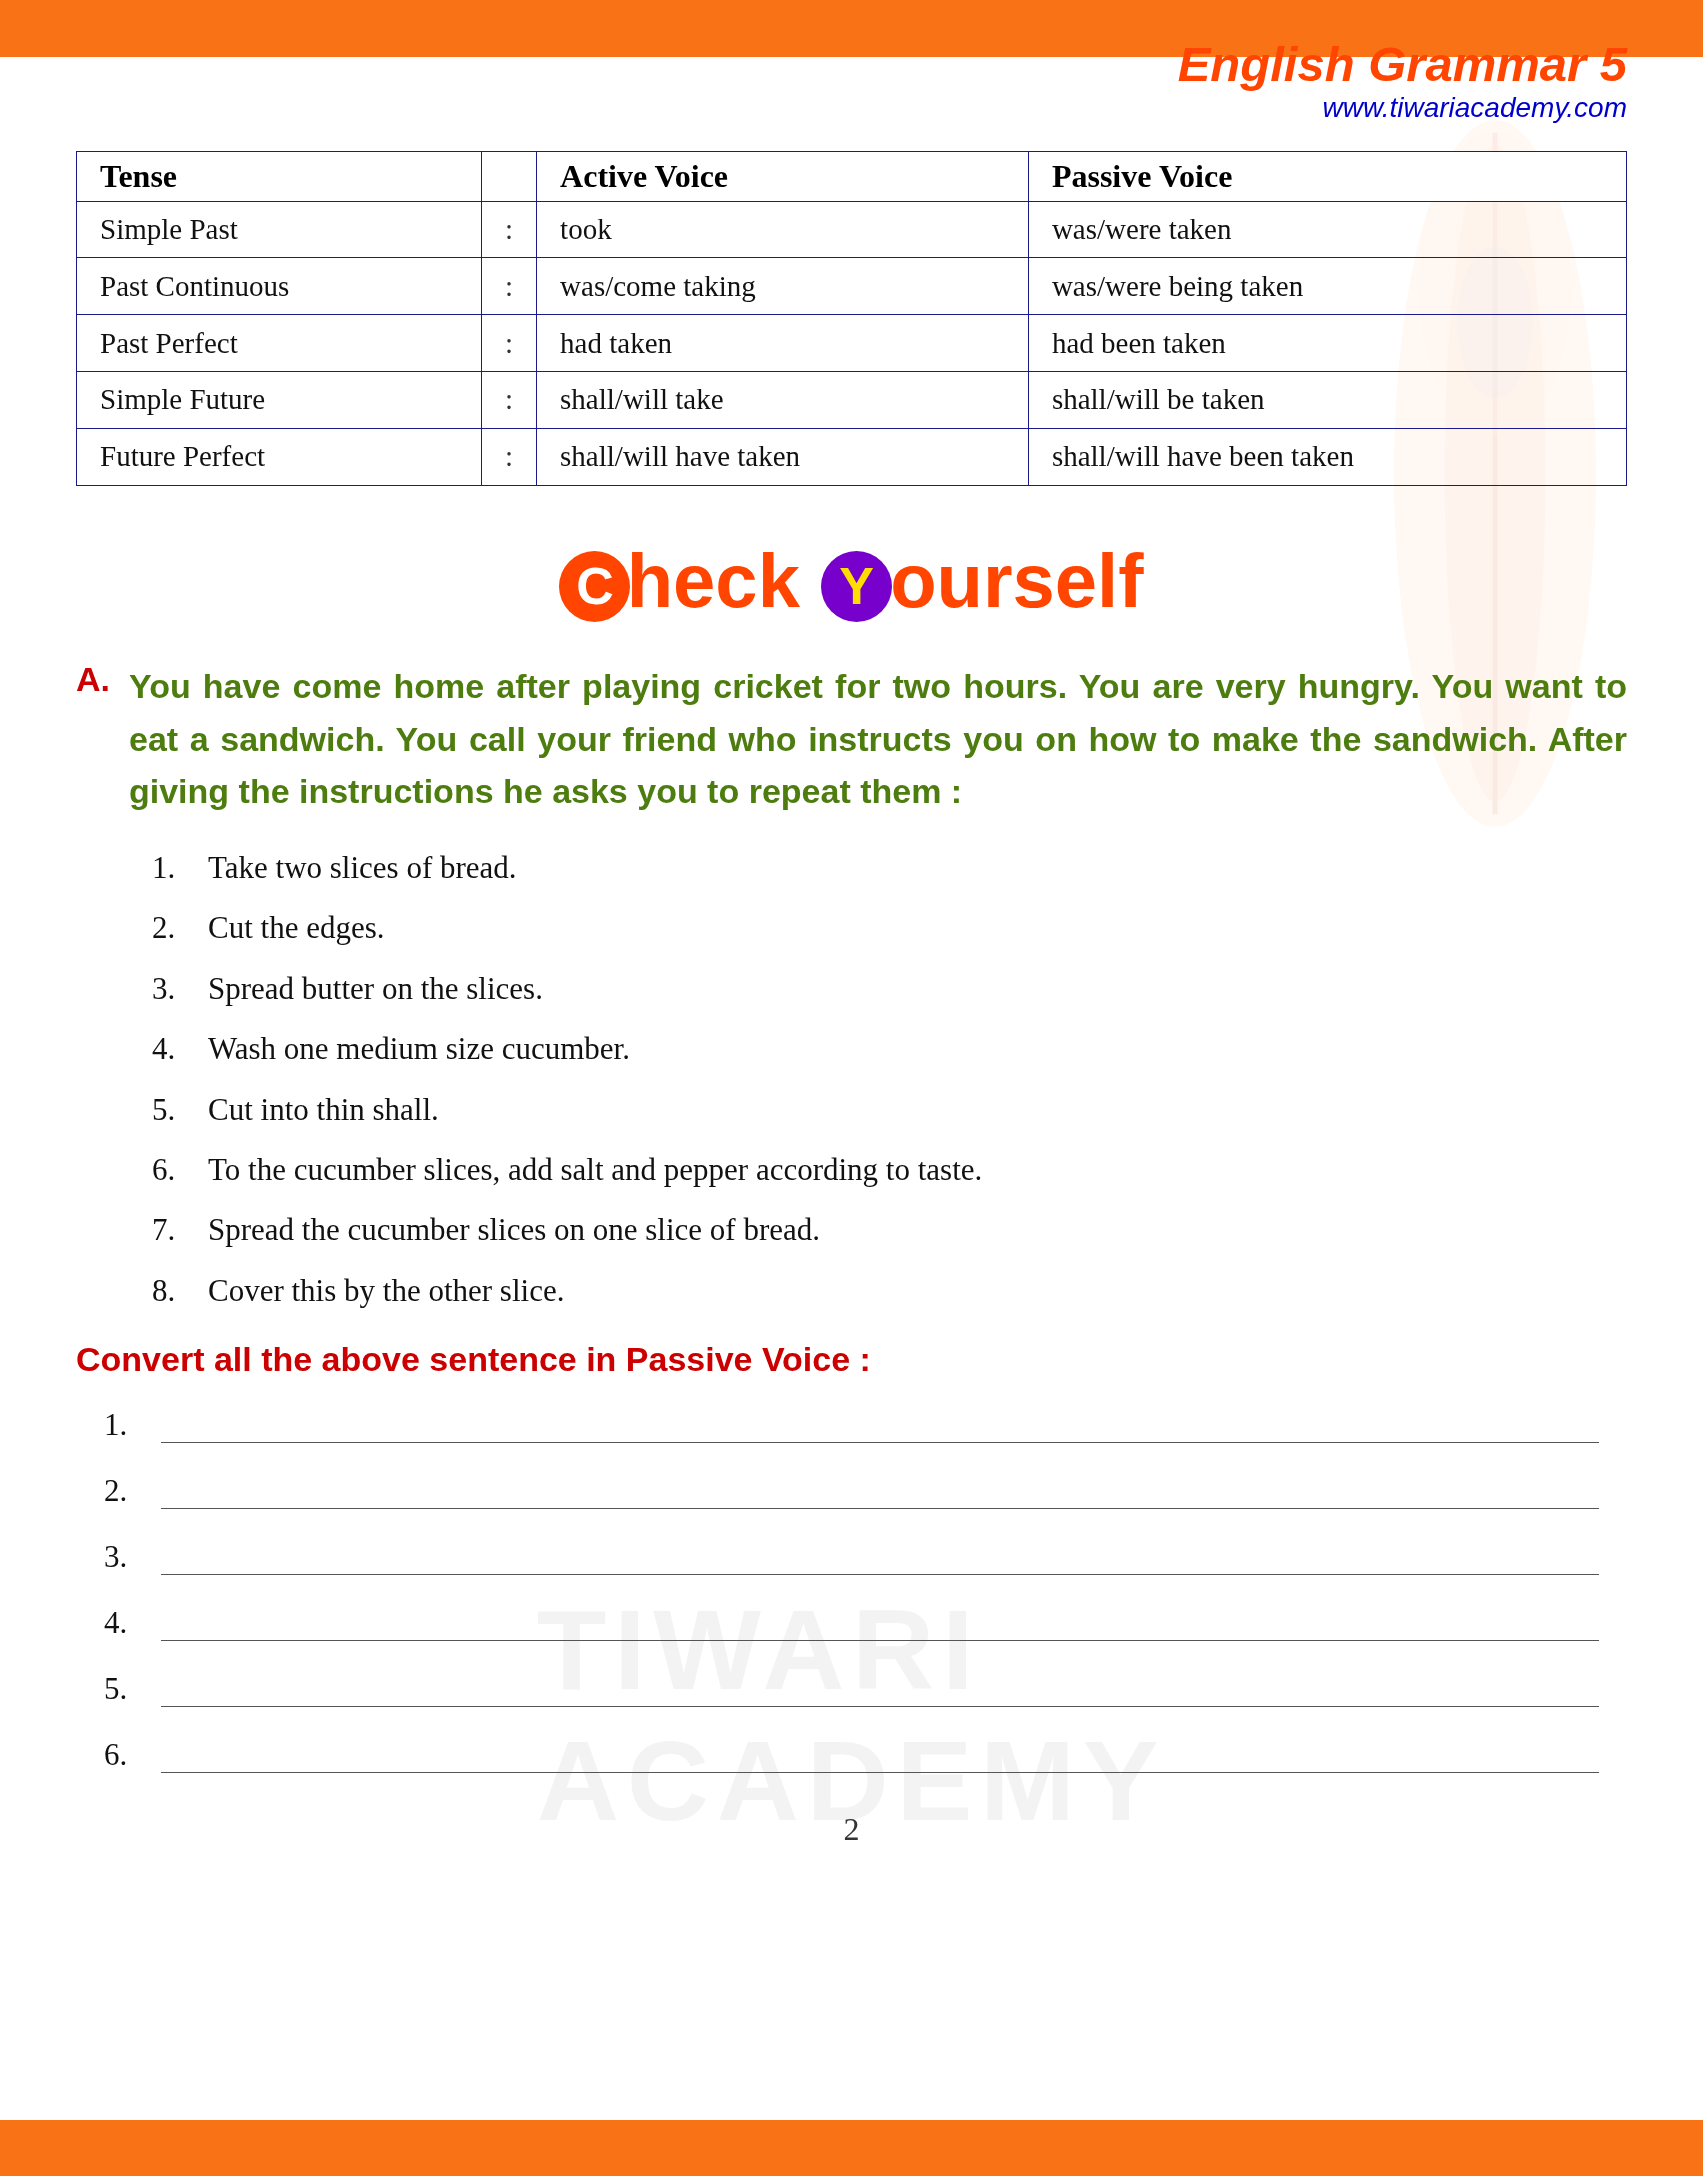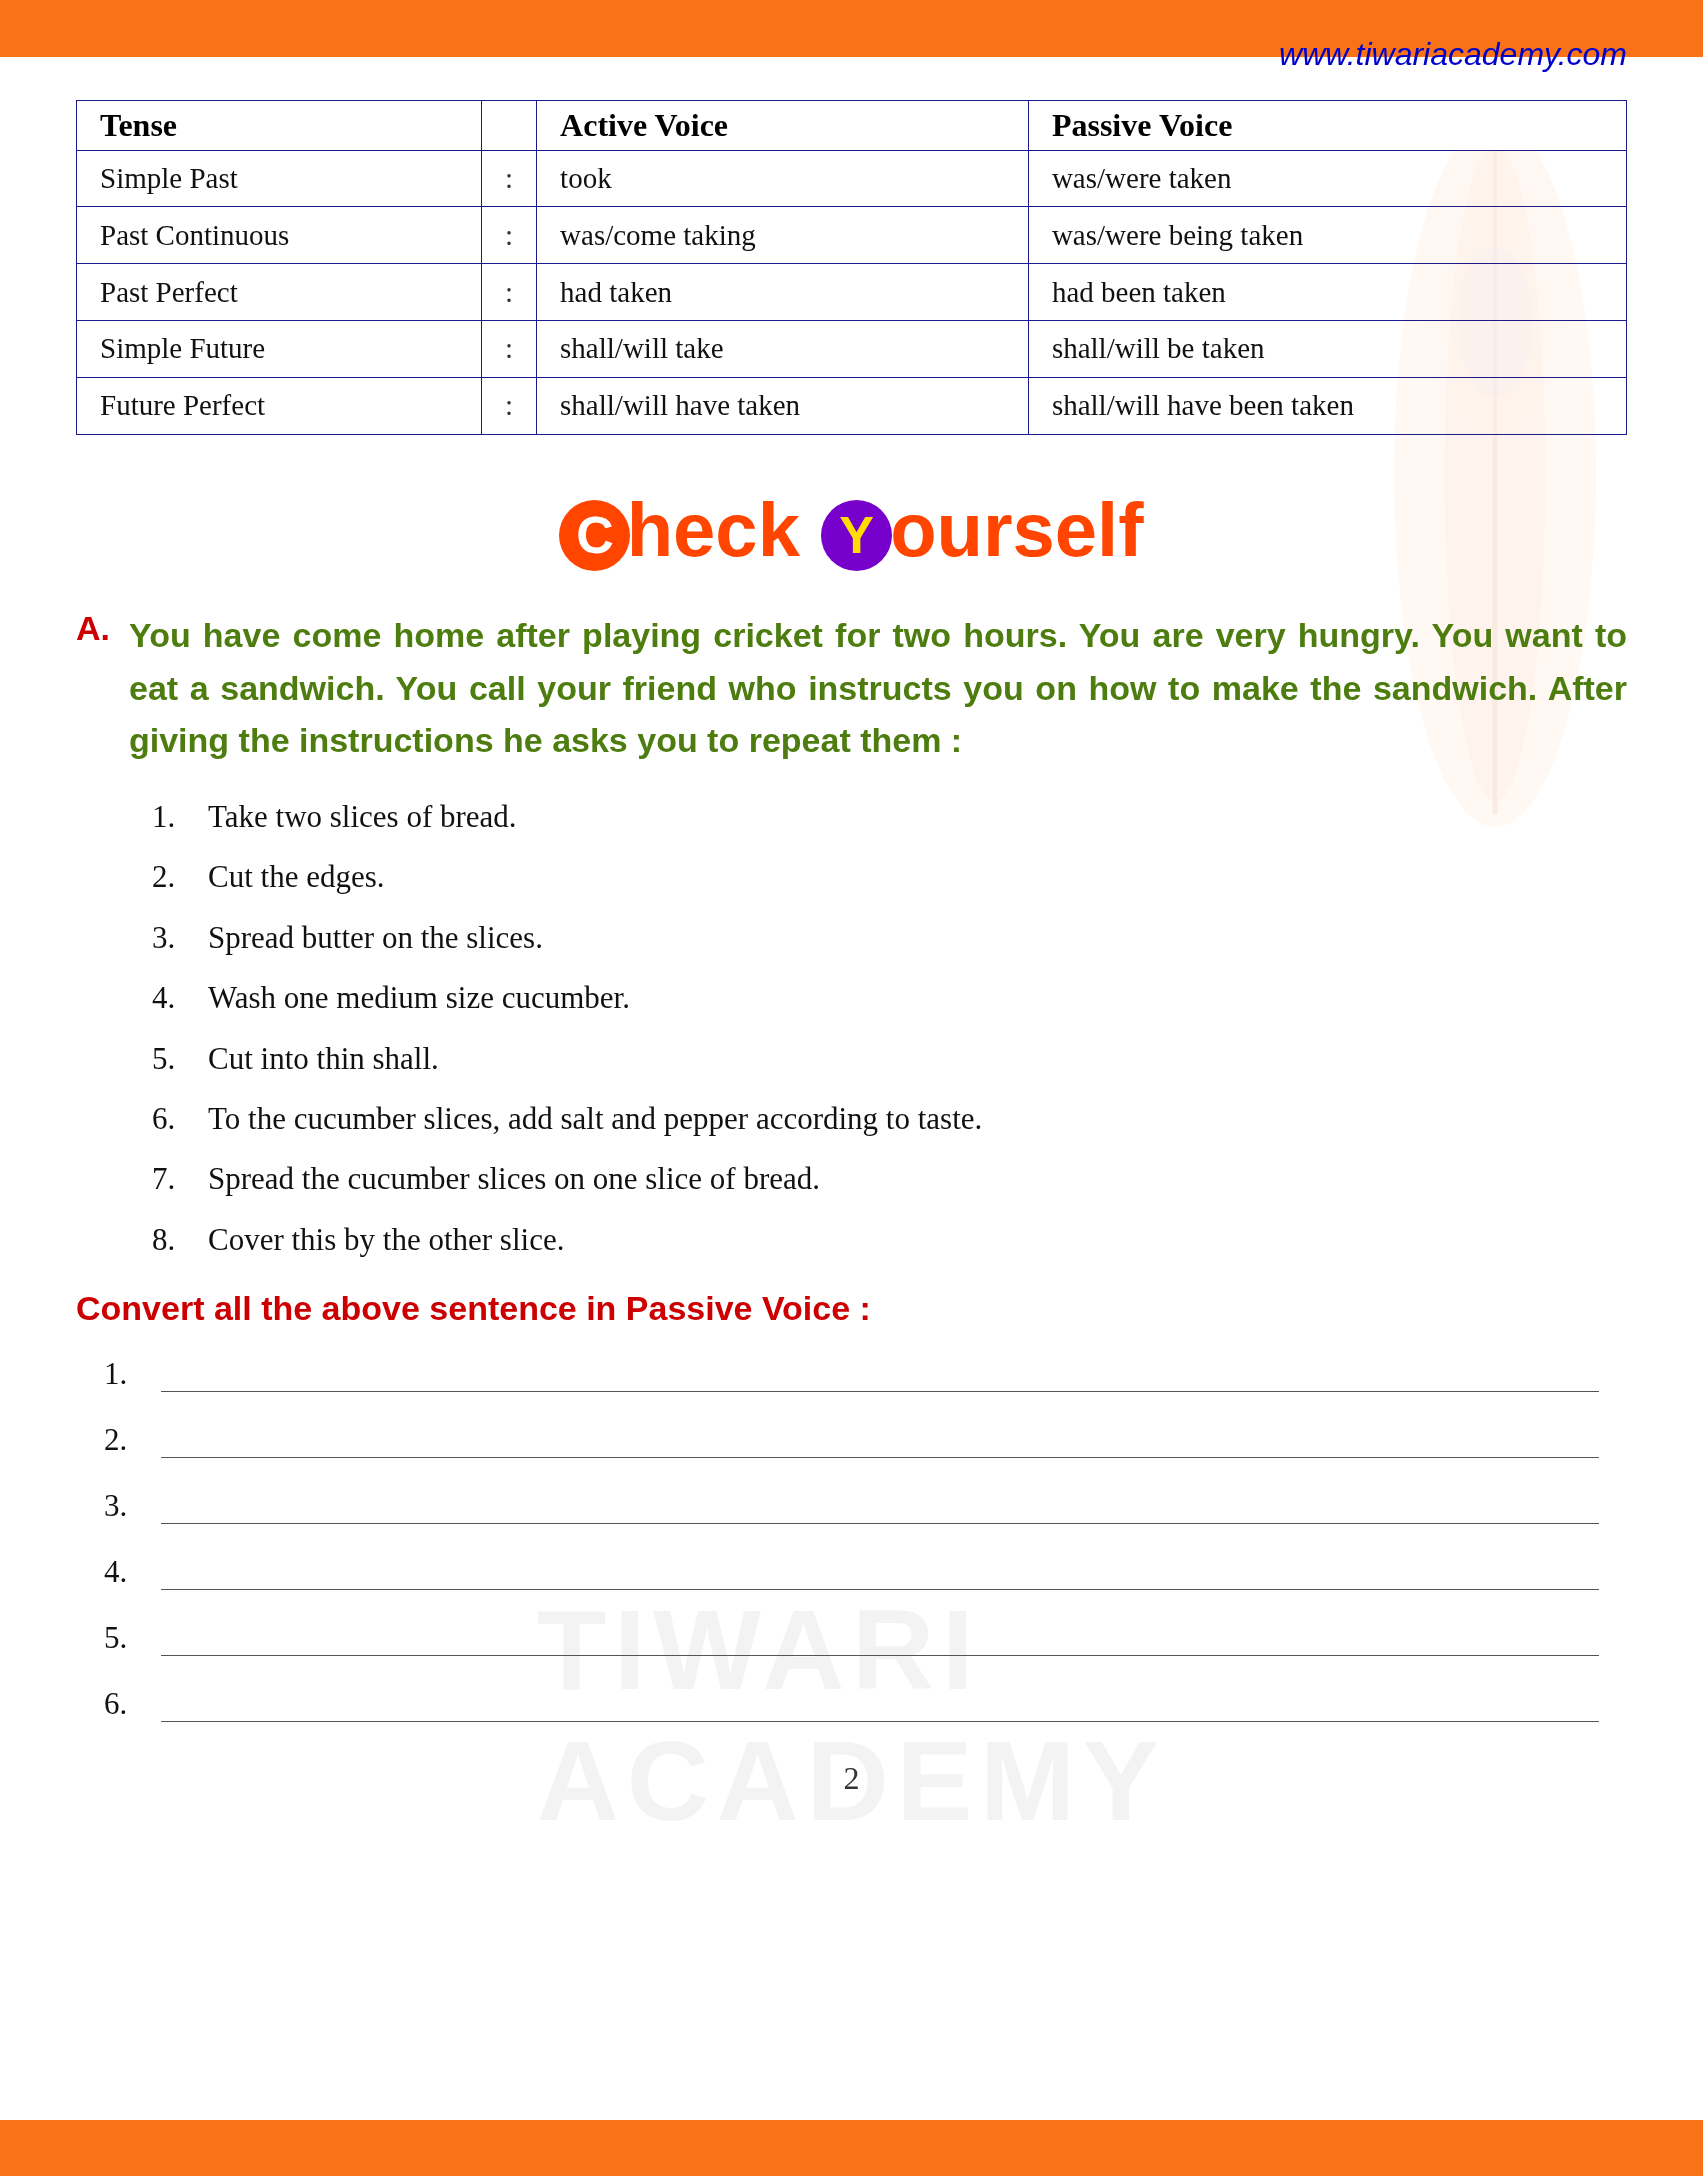--- a/index.html
+++ b/index.html
@@ -44,21 +44,21 @@
 
     .header-title {
       font-size: 49px;
       font-weight: 900;
       font-style: italic;
       color: #ff4500;
       font-family: Arial, sans-serif;
     }
 
     .header-website {
-      font-size: 32px;
+      font-size: 28px;
       color: #0000cc;
       font-style: italic;
       font-family: Arial, sans-serif;
     }
 
     
     .grammar-table {
       width: 100%;
       border-collapse: collapse;
       border: 1.9px solid #1a1a8c;
@@ -244,20 +244,21 @@
   <line x1="150" y1="30" x2="150" y2="570" stroke="#cc4400" stroke-width="4"></line>
   <ellipse cx="150" cy="150" rx="60" ry="120" fill="#ff9944" opacity="0.3"></ellipse>
   <ellipse cx="150" cy="180" rx="30" ry="60" fill="#0000aa" opacity="0.15"></ellipse>
 </svg>
 
 <div class="tiwari-watermark">TIWARI<br>ACADEMY</div>
 
 <div class="page-content">
 
   <div class="header">
+    <div class="header-title">English Grammar 5</div>
     <div class="header-website">www.tiwariacademy.com</div>
   </div>
 
   <table class="grammar-table">
     <thead>
       <tr>
         <th>Tense</th>
         <th style="width:19px;"></th>
         <th>Active Voice</th>
         <th>Passive Voice</th>

